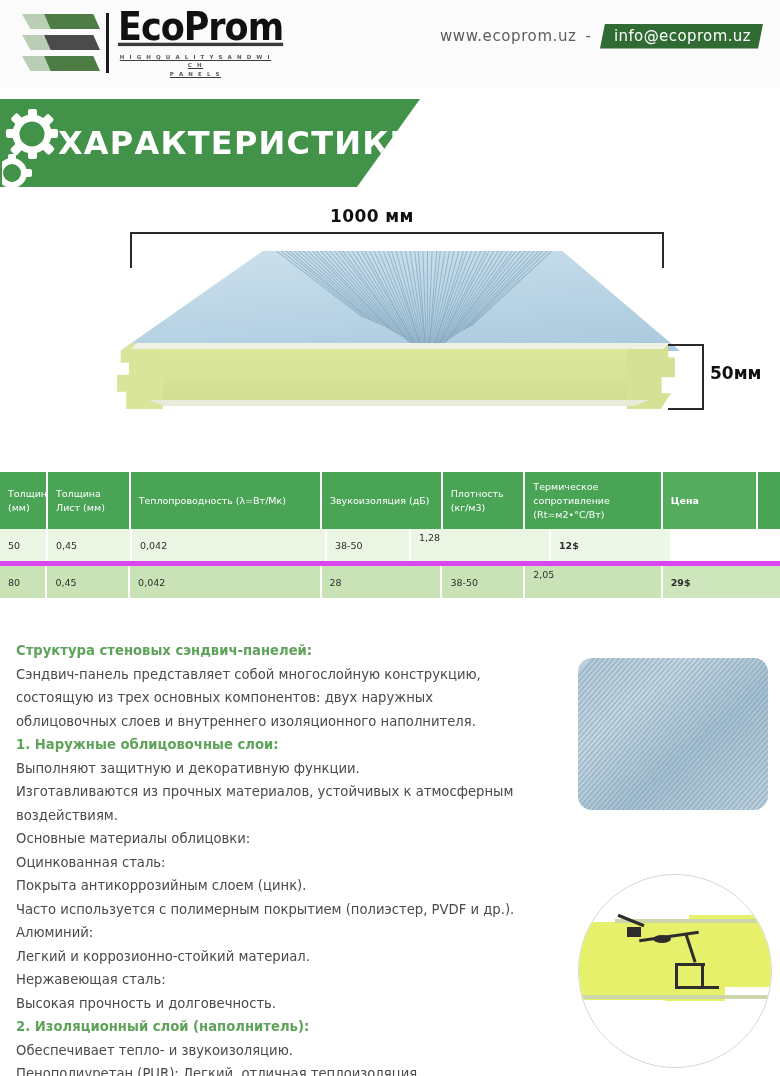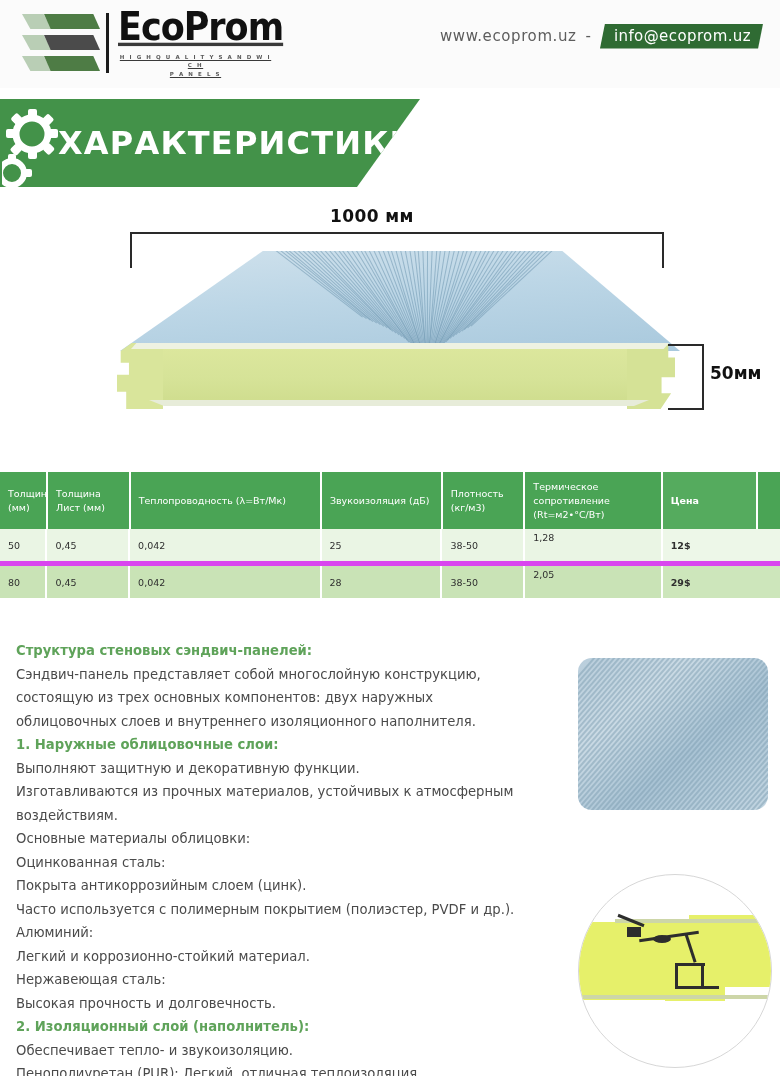--- a/index.html
+++ b/index.html
@@ -551,21 +551,20 @@
       <div class="tcell c-w6">Термическое сопротивление (Rt=м2•°C/Вт)</div>
       <div class="tcell c-w7 price-head">Цена</div>
       <div class="tcell c-w8 spacer-head"></div>
     </div>
   </div>
   <div class="tbody">
     <div class="trow r1">
       <div class="tcell c-w1">50</div>
       <div class="tcell c-w2">0,45</div>
       <div class="tcell c-w3">0,042</div>
-      <div class="tcell c-w4">25</div>
       <div class="tcell c-w5">38-50</div>
       <div class="tcell c-w6 therm">1,28</div>
       <div class="tcell c-w7 price">12$</div>
       <div class="tcell c-w8 price"></div>
     </div>
     <div class="trow r2">
       <div class="tcell c-w1">80</div>
       <div class="tcell c-w2">0,45</div>
       <div class="tcell c-w3">0,042</div>
       <div class="tcell c-w4">28</div>

